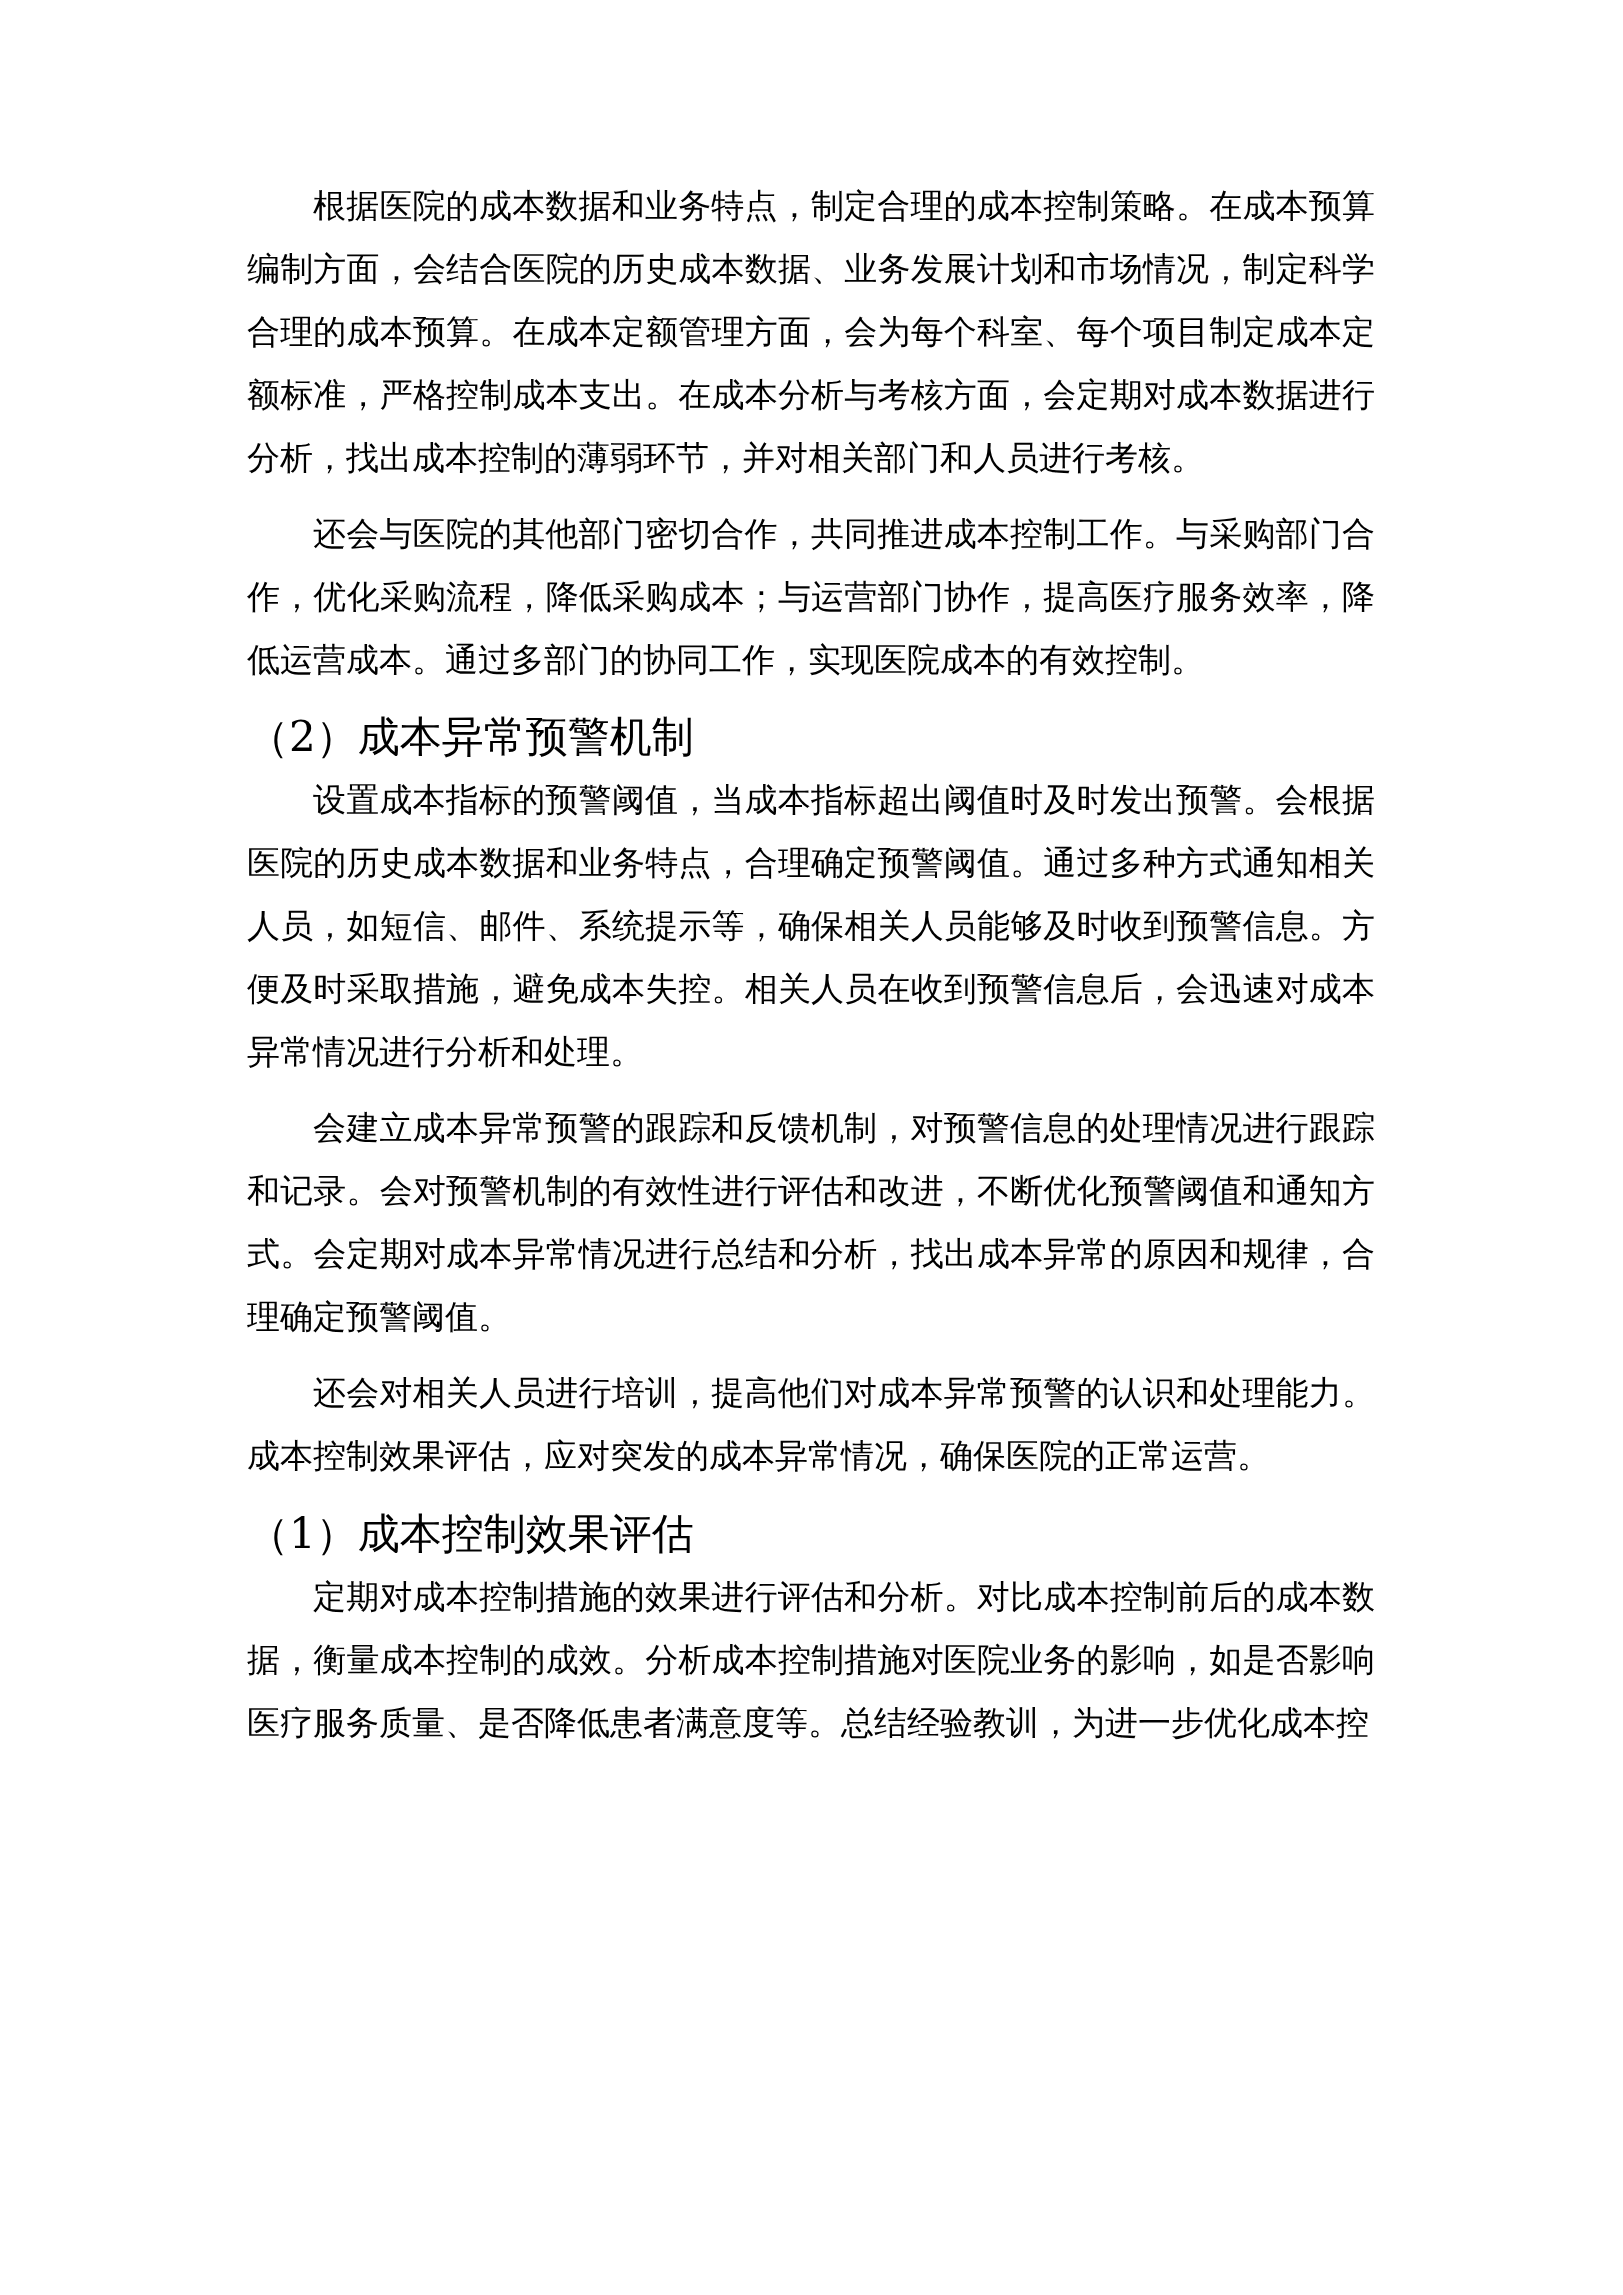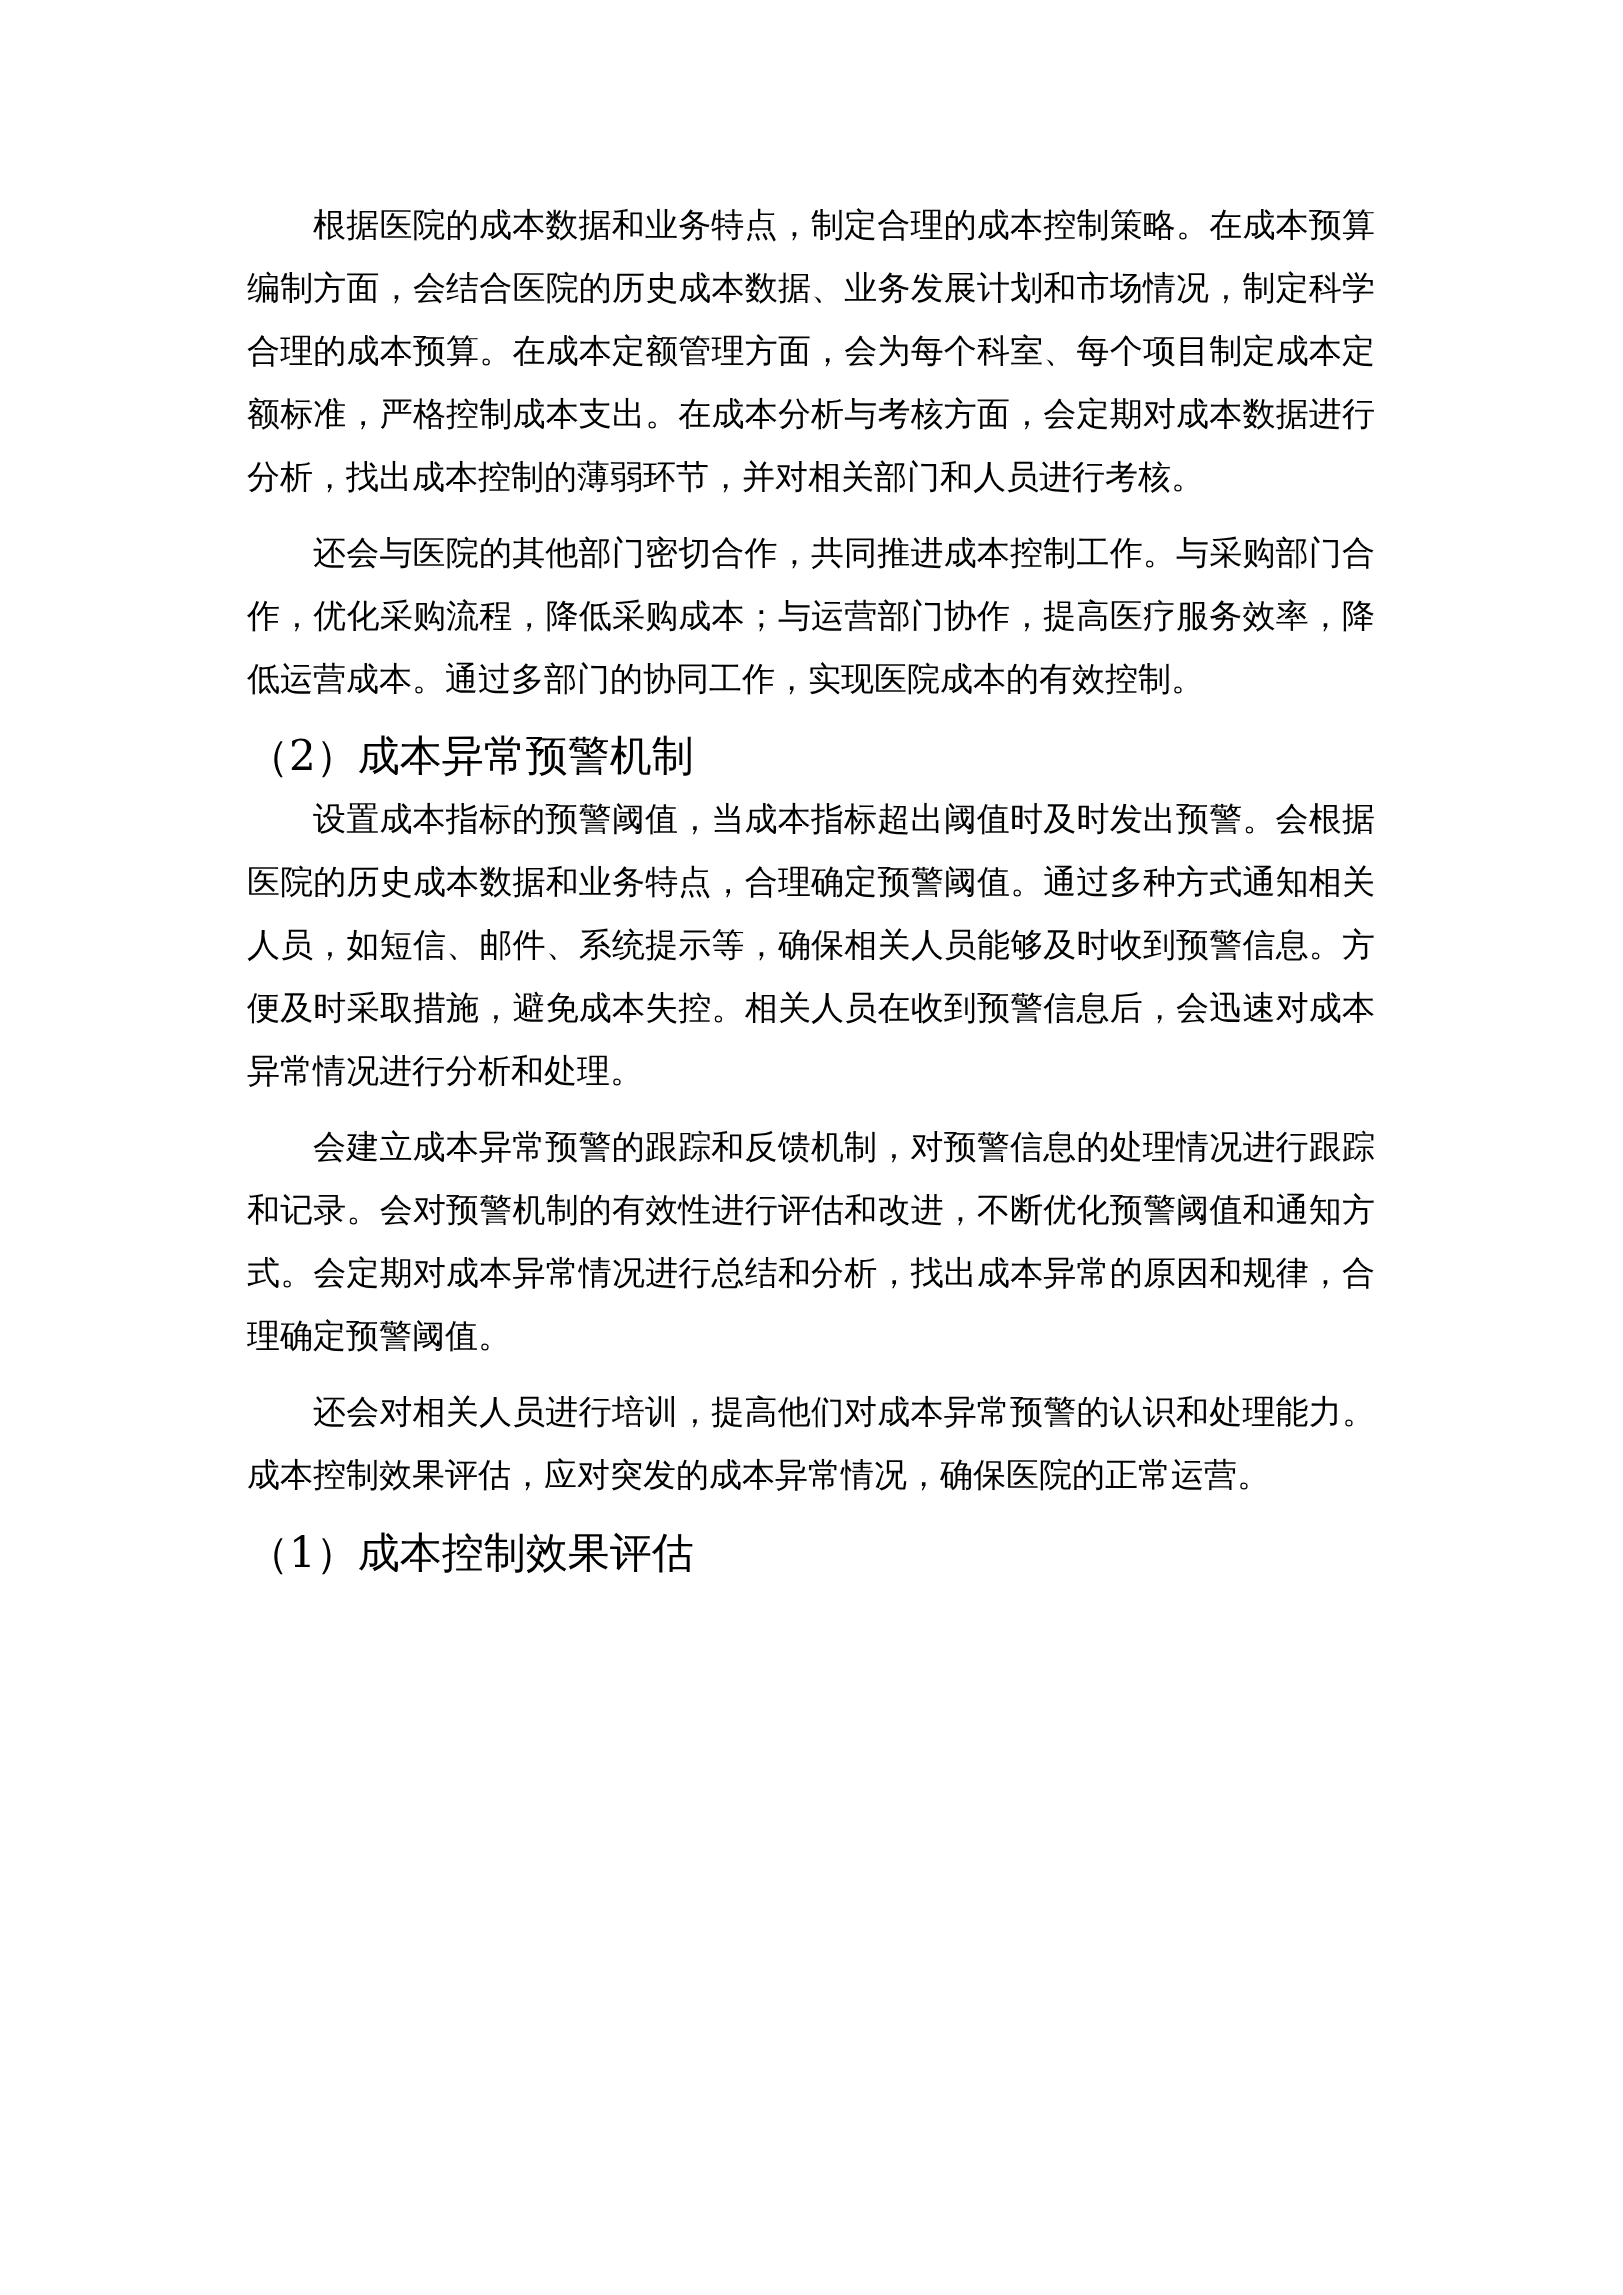--- a/index.html
+++ b/index.html
@@ -11,21 +11,21 @@
     width: 1623px;
     height: 2295px;
     position: relative;
     overflow: hidden;
     font-family: "DejaVu Serif", "Liberation Serif", serif;
     color: #000000;
   }
   .page {
     position: absolute;
     left: 247px;
-    top: 193px;
+    top: 174px;
     width: 1128px;
   }
   .para {
     margin: 0;
     font-size: 33px;
     line-height: 63px;
     text-align: justify;
     text-justify: inter-character;
     text-indent: 66px;
     letter-spacing: 0;
@@ -52,14 +52,15 @@
 <body>
 
 <div class="page">
   <p class="para">根据医院的成本数据和业务特点，制定合理的成本控制策略。在成本预算编制方面，会结合医院的历史成本数据、业务发展计划和市场情况，制定科学合理的成本预算。在成本定额管理方面，会为每个科室、每个项目制定成本定额标准，严格控制成本支出。在成本分析与考核方面，会定期对成本数据进行分析，找出成本控制的薄弱环节，并对相关部门和人员进行考核。</p>
   <p class="para">还会与医院的其他部门密切合作，共同推进成本控制工作。与采购部门合作，优化采购流程，降低采购成本；与运营部门协作，提高医疗服务效率，降低运营成本。通过多部门的协同工作，实现医院成本的有效控制。</p>
   <p class="heading">（2）成本异常预警机制</p>
   <p class="para">设置成本指标的预警阈值，当成本指标超出阈值时及时发出预警。会根据医院的历史成本数据和业务特点，合理确定预警阈值。通过多种方式通知相关人员，如短信、邮件、系统提示等，确保相关人员能够及时收到预警信息。方便及时采取措施，避免成本失控。相关人员在收到预警信息后，会迅速对成本异常情况进行分析和处理。</p>
   <p class="para">会建立成本异常预警的跟踪和反馈机制，对预警信息的处理情况进行跟踪和记录。会对预警机制的有效性进行评估和改进，不断优化预警阈值和通知方式。会定期对成本异常情况进行总结和分析，找出成本异常的原因和规律，合理确定预警阈值。</p>
   <p class="para">还会对相关人员进行培训，提高他们对成本异常预警的认识和处理能力。成本控制效果评估，应对突发的成本异常情况，确保医院的正常运营。</p>
   <p class="heading">（1）成本控制效果评估</p>
+  <p class="para">定期对成本控制措施的效果进行评估和分析。对比成本控制前后的成本数据，衡量成本控制的成效。分析成本控制措施对医院业务的影响，如是否影响医疗服务质量、是否降低患者满意度等。总结经验教训，为进一步优化成本控</p>
 </div>
 
 
 </body></html>

